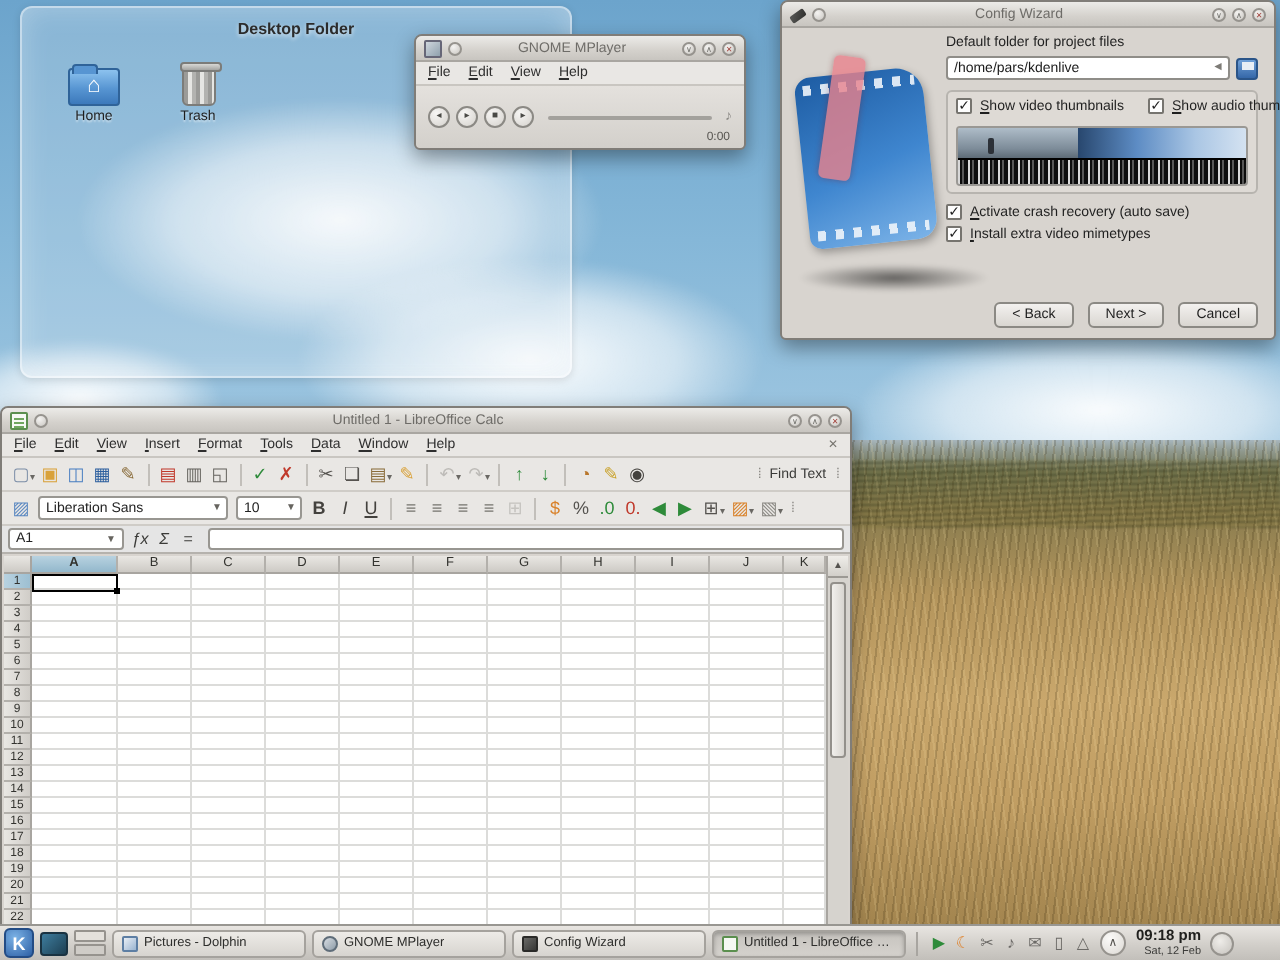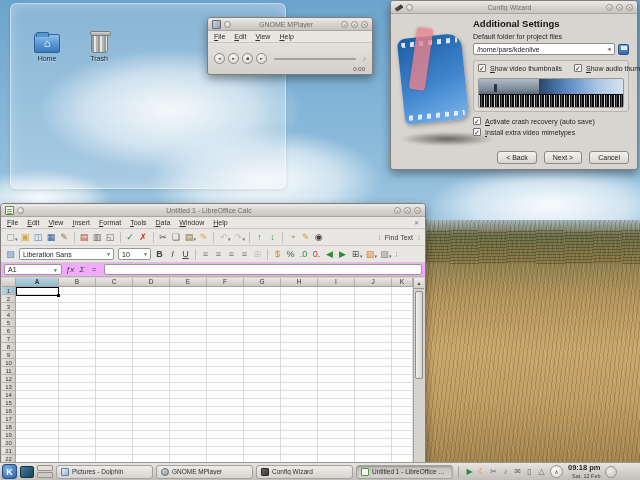--- a/index.html
+++ b/index.html
@@ -122,21 +122,21 @@
   .ticon { width:13px; height:13px; display:inline-flex; align-items:center; justify-content:center;
     font-size:9px; flex:0 0 auto; border-radius:2px; position:relative; }
   .ticon.dis { opacity:.45; }
   .tdd { font-size:5px; color:#6a6864; margin:4px 1px 0 -2px; }
   .tsep { width:1px; height:11px; background:#c2bfba; margin:0 3px; flex:0 0 auto; }
   .tovf { font-size:7px; color:#8a8883; margin:0 3px; letter-spacing:-1px; }
   .find-label { font-size:7px; color:#3a3a38; margin:0 2px; white-space:nowrap; }
   .combo { height:12px; background:#fff; border:1px solid #989691; border-radius:2px; display:flex;
     align-items:center; font-size:7px; color:#222; padding:0 2px 0 3px; margin:0 2px; flex:0 0 auto; }
   .combo .arrow { margin-left:auto; font-size:5px; color:#66645f; padding-left:3px; }
-  .formulabar { display:flex; align-items:center; height:14px; background:#f0abfc; border-bottom:1px solid #b5b2ad; padding:0 3px; gap:2px; }
+  .formulabar { display:flex; align-items:center; height:14px; background:#e5e5e5; border-bottom:1px solid #b5b2ad; padding:0 3px; gap:2px; }
   .namebox { width:58px; height:11px; background:#fff; border:1px solid #989691; border-radius:2px;
     font-size:7px; color:#222; padding:0 3px; display:flex; align-items:center; }
   .namebox .arrow { margin-left:auto; font-size:5px; color:#66645f; }
   .fbicon { width:12px; height:12px; display:inline-flex; align-items:center; justify-content:center;
     font-size:8px; color:#3b3b38; font-style:italic; }
   .fbinput { flex:1; height:11px; background:#fff; border:1px solid #989691; border-radius:2px; margin-left:2px; }
   .sheet { position:absolute; left:1px; top:74px; right:12px; bottom:0; background:#fff; overflow:hidden; }
   .colhead-row { display:flex; height:9px; }
   .corner { width:14px; background:linear-gradient(180deg,#e9e7e3,#cdcac5); border-right:1px solid #a8a5a0; border-bottom:1px solid #a8a5a0; flex:0 0 auto; }
   .colhead { background:linear-gradient(180deg,#e9e7e3,#cdcac5); border-right:1px solid #b3b0ab; border-bottom:1px solid #a8a5a0;
@@ -197,20 +197,21 @@
 
   <div class="sky"></div>
   <div class="cloud" style="left:40px;top:50px;width:260px;height:120px;"></div>
   <div class="cloud" style="left:150px;top:130px;width:230px;height:100px;"></div>
   <div class="cloud" style="left:-30px;top:170px;width:140px;height:60px;"></div>
   <div class="cloud" style="left:430px;top:165px;width:240px;height:80px;"></div>
   <div class="cloud" style="left:490px;top:55px;width:150px;height:50px;opacity:.6;"></div>
   <div class="dune"></div>
 
   <div class="plasmoid">
+    <div class="plasmoid-title">Desktop Folder</div>
     <div class="dicon" style="left:14px;top:30px;">
       <div class="glyphbox home-glyph">⌂</div>
       <div class="dicon-label">Home</div>
     </div>
     <div class="dicon" style="left:66px;top:29px;">
       <div class="glyphbox trash-glyph"></div>
       <div class="dicon-label">Trash</div>
     </div>
   </div>
 
@@ -247,21 +248,20 @@
       <span class="wtitle">Config Wizard</span>
       <span class="wbtn">∨</span>
       <span class="wbtn">∧</span>
       <span class="wbtn close">✕</span>
     </div>
     <div class="wiz-body">
       <div class="filmstrip"></div>
       <div class="film-band"></div>
       <div class="wiz-shadow"></div>
       <div class="wiz-content">
-        <div class="wiz-heading">Additional Settings</div>
         <div class="wiz-label">Default folder for project files</div>
         <div class="wiz-folder-row">
           <div class="wiz-input">
             <span>/home/pars/kdenlive</span>
             <span class="wiz-clear">◄</span>
           </div>
           <span class="wiz-save"></span>
         </div>
         <div class="wiz-group">
           <div class="check-pair" id="wiz-thumb-checks">

